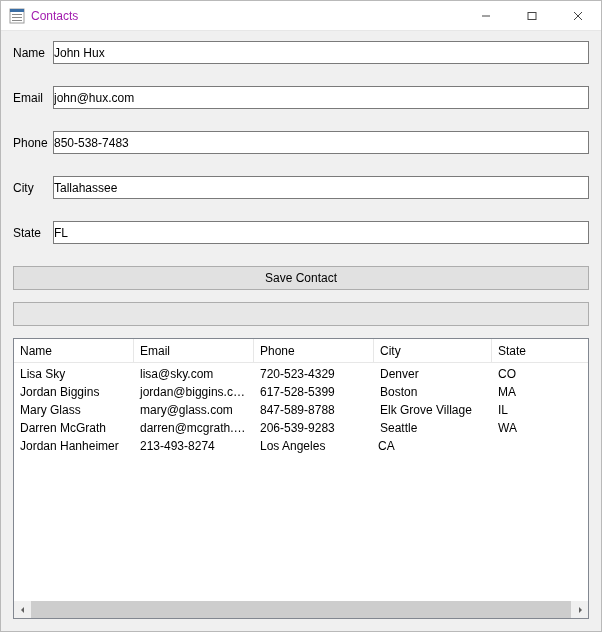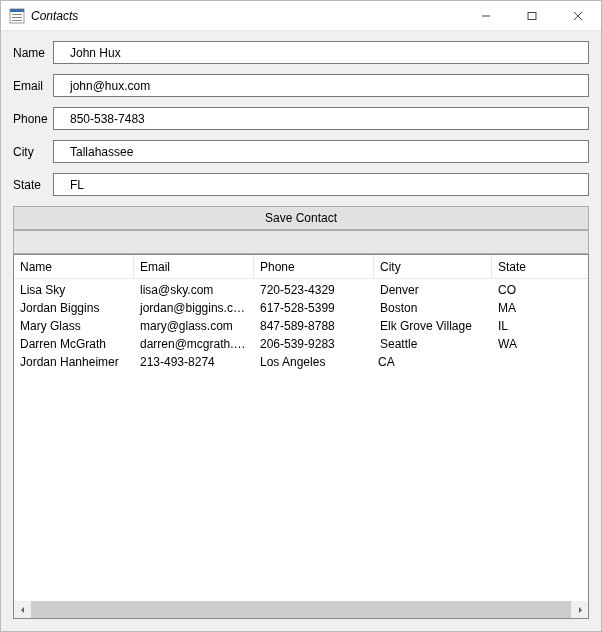--- a/index.html
+++ b/index.html
@@ -26,52 +26,52 @@
     border-bottom: 1px solid #e7e7e7;
   }
   .titlebar .app-icon {
     width: 16px; height: 16px;
     margin: 0 6px 0 8px;
     display: inline-block;
   }
   .titlebar .app-icon svg { display: block; }
   .titlebar .title {
     flex: 0 0 auto;
-    color: #000000;
-    font-style: italic;
+    color: #a21caf;
   }
   .titlebar .spacer { flex: 1; }
   .titlebar .win-btn {
     width: 46px; height: 30px;
     display: flex; align-items: center; justify-content: center;
     color: #555;
   }
   .titlebar .win-btn svg { display: block; }
   .content {
     flex: 1;
     background: #f0f0f0;
     padding: 10px 12px 12px 12px;
     display: flex;
     flex-direction: column;
+    gap: 12px;
   }
   .form-row {
     display: flex;
     align-items: center;
     margin-bottom: 10px;
   }
   .form-row label {
     width: 40px;
     color: #000;
   }
   .form-row input[type=text] {
     flex: 1;
     height: 23px;
     border: 1px solid #7a7a7a;
     background: #fff;
-    padding: 0 16px;
+    padding: 0 0;
     font: inherit;
     outline: none;
   }
   .wide-btn {
     display: block;
     width: 100%;
     height: 24px;
     border: 1px solid #adadad;
     background: #e1e1e1;
     font: inherit;

